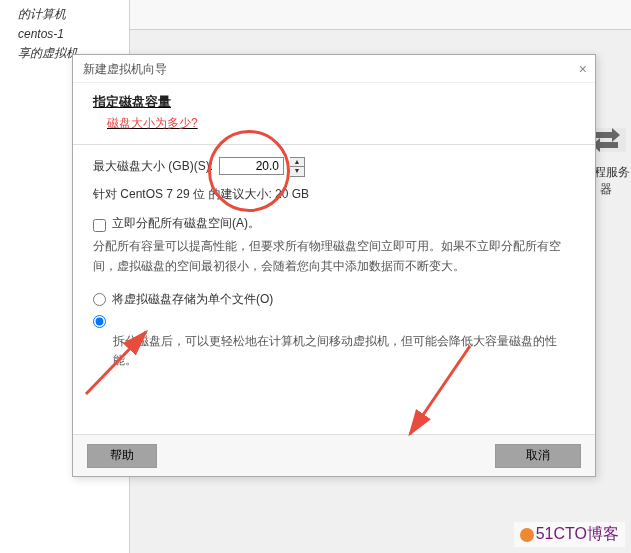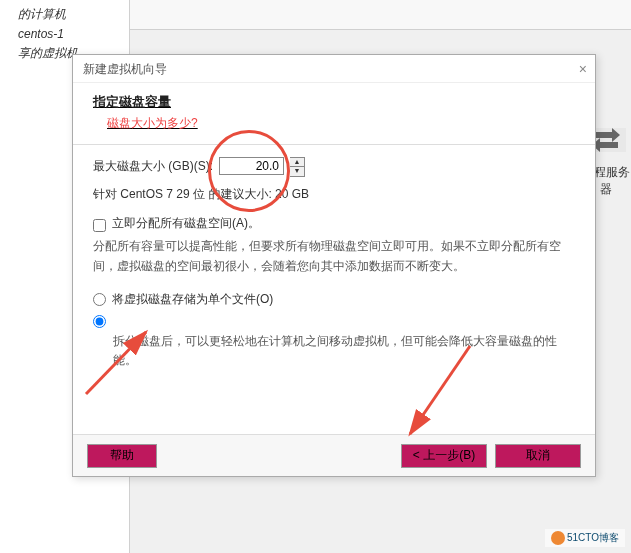--- a/index.html
+++ b/index.html
@@ -35,27 +35,27 @@
     
     .checkbox-row { display: flex; align-items: center; gap: 6px; margin-top: 10px; }
     .checkbox-row input { margin-top: 3px; }
     .desc-text { color: #555; margin-top: 4px; margin-bottom: 14px; }
     
     .radio-row { display: flex; align-items: center; gap: 6px; margin-top: 6px; }
     .radio-desc { margin-left: 20px; color: #555; margin-top: 4px; }
     
     .dialog-footer { position: absolute; bottom: 0; left: 0; right: 0; height: 42px; border-top: 1px solid #ddd; display: flex; align-items: center; padding: 0 14px; gap: 8px; background: #f7f7f7; }
     .footer-spacer { flex: 1; }
-    .btn { min-width: 86px; height: 24px; border: 1px solid #999; background: #be185d; font-size: 12px; cursor: pointer; padding: 0 8px; }
+    .btn { min-width: 86px; height: 24px; border: 1px solid #999; background: #a3a3a3; font-size: 12px; cursor: pointer; padding: 0 8px; }
     .btn-help { min-width: 70px; }
     
     .red-circle { position: absolute; border: 3px solid #e74c3c; border-radius: 50%; pointer-events: none; }
     .red-arrow { position: absolute; pointer-events: none; }
     
-    .watermark { position: absolute; right: 6px; bottom: 6px; font-size: 10px; color: #0c4a6e; background: rgba(255,255,255,0.6); padding: 2px 6px; }
+    .watermark { position: absolute; right: 6px; bottom: 6px; font-size: 16px; color: #701a75; background: rgba(255,255,255,0.6); padding: 2px 6px; }
     .watermark-icon { display: inline-block; width: 14px; height: 14px; background: #e83; border-radius: 50%; vertical-align: middle; margin-right: 2px; }
   </style>
 </head>
 <body>
 
 <div class="left-panel">
   <div class="tree">
     <div class="tree-item">的计算机</div>
     <div class="tree-item">centos-1</div>
     <div class="tree-item">享的虚拟机</div>
@@ -110,21 +110,20 @@
     </div>
     <div class="radio-row">
       <input type="radio" name="diskstore" checked="" style="">
     </div>
     <div class="radio-desc">拆分磁盘后，可以更轻松地在计算机之间移动虚拟机，但可能会降低大容量磁盘的性能。</div>
 
   </div>
   <div class="dialog-footer">
     <button class="btn btn-help">帮助</button>
     <div class="footer-spacer"></div>
-    <button class="btn">&lt; 上一步(B)</button>
     <button class="btn">取消</button>
   </div>
 </div>
 
 <div class="red-circle" style="left: 208px; top: 130px; width: 82px; height: 82px;"></div>
 
 <svg class="red-arrow" style="left: 80px; top: 320px; width: 110px; height: 80px;">
   <defs>
     <marker id="ah1" markerWidth="10" markerHeight="10" refX="8" refY="3" orient="auto">
       <path d="M0,0 L0,6 L9,3 z" fill="#e74c3c"></path>

